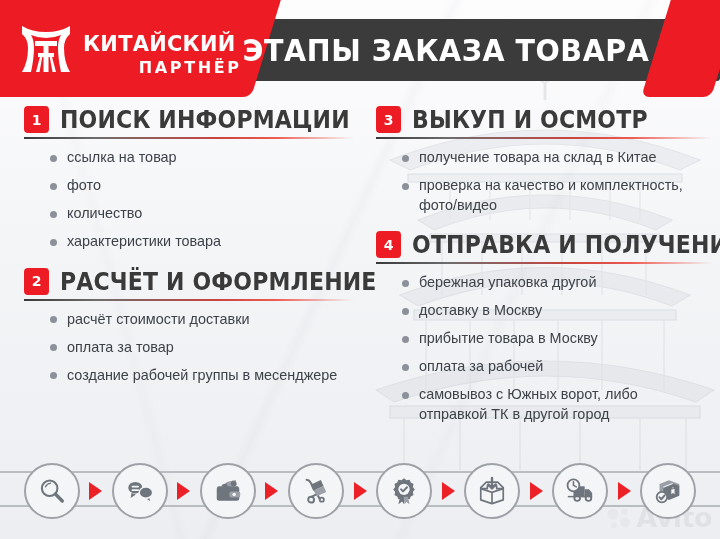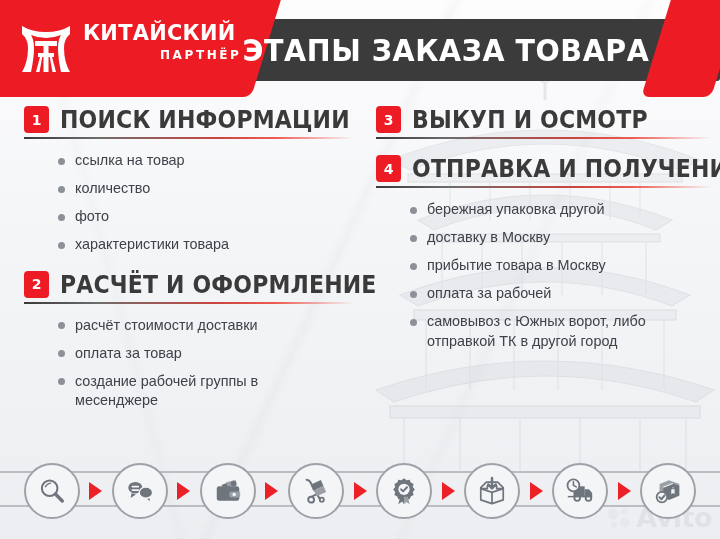--- a/index.html
+++ b/index.html
@@ -52,29 +52,29 @@
   .hdr-title{
     position:absolute;left:196px;top:19px;width:500px;height:62px;
     display:flex;align-items:center;justify-content:center;
     color:#fff;font-size:31px;font-weight:bold;letter-spacing:.6px;
     font-family:"DejaVu Sans",sans-serif;
     transform:scaleX(.92);transform-origin:center;
     white-space:nowrap;
   }
 
   
-  .logo{position:absolute;left:18px;top:22px;display:flex;align-items:flex-start;gap:9px;}
+  .logo{position:absolute;left:18px;top:22px;display:flex;align-items:flex-end;gap:9px;}
   .logo-mark{width:56px;height:54px;flex:none;}
   .logo-text{display:flex;flex-direction:column;line-height:1;}
   .logo-main{
     color:#fff;font-size:22px;font-weight:bold;letter-spacing:.3px;
     font-family:"DejaVu Sans",sans-serif;transform:scaleX(.95);transform-origin:left;
   }
   .logo-sub{
-    color:#fff;font-size:12px;font-weight:bold;letter-spacing:2.6px;
+    color:#fff;font-size:16px;font-weight:bold;letter-spacing:2.6px;
     margin-top:5px;align-self:flex-end;margin-right:2px;
     font-family:"DejaVu Sans",sans-serif;
   }
 
   
   .col{position:absolute;top:104px;}
   .col-left{left:24px;width:330px;}
   .col-right{left:376px;width:336px;}
 
   .section{margin-bottom:4px;}
@@ -89,21 +89,21 @@
     margin-left:11px;color:#3a3a3a;font-size:25px;font-weight:bold;
     letter-spacing:.2px;white-space:nowrap;
     font-family:"DejaVu Sans",sans-serif;
     transform:scaleX(.88);transform-origin:left center;
   }
   .sec-rule{
     height:2px;margin-top:2px;margin-bottom:9px;
     background:linear-gradient(90deg,#3a3a3a 0%,#6d6d6d 22%,#c9443f 58%,#ed5a50 76%,rgba(237,90,80,0) 100%);
   }
 
-  ul.bullets{list-style:none;margin:12px;padding:0 0 0 22px;}
+  ul.bullets{list-style:none;margin:4px;padding:0 0 0 22px;}
   ul.bullets li{
     position:relative;color:#3d4249;font-size:14.4px;line-height:19.5px;
     padding-left:17px;margin-bottom:8.5px;
   }
   ul.bullets li::before{
     content:"";position:absolute;left:0;top:6.5px;
     width:7px;height:7px;border-radius:50%;background:#8b9099;
   }
 
   
@@ -224,22 +224,22 @@
   <div class="col col-left">
 
     <div class="section">
       <div class="sec-head">
         <div class="badge">1</div>
         <div class="sec-title">ПОИСК ИНФОРМАЦИИ</div>
       </div>
       <div class="sec-rule"></div>
       <ul class="bullets">
         <li>ссылка на товар</li>
+        <li>фото</li>
         <li>количество</li>
-        <li>фото</li>
         <li>характеристики товара</li>
       </ul>
     </div>
 
     <div class="section" style="margin-top:14px;">
       <div class="sec-head">
         <div class="badge">2</div>
         <div class="sec-title">РАСЧЁТ И ОФОРМЛЕНИЕ</div>
       </div>
       <div class="sec-rule"></div>
@@ -253,20 +253,24 @@
   </div>
 
   <div class="col col-right">
 
     <div class="section">
       <div class="sec-head">
         <div class="badge">3</div>
         <div class="sec-title">ВЫКУП И ОСМОТР</div>
       </div>
       <div class="sec-rule"></div>
+      <ul class="bullets">
+        <li>получение товара на склад в Китае</li>
+        <li>проверка на качество и комплектность, фото/видео</li>
+      </ul>
     </div>
 
     <div class="section" style="margin-top:14px;">
       <div class="sec-head">
         <div class="badge">4</div>
         <div class="sec-title">ОТПРАВКА И ПОЛУЧЕНИЕ</div>
       </div>
       <div class="sec-rule"></div>
       <ul class="bullets">
         <li>бережная упаковка другой</li>

